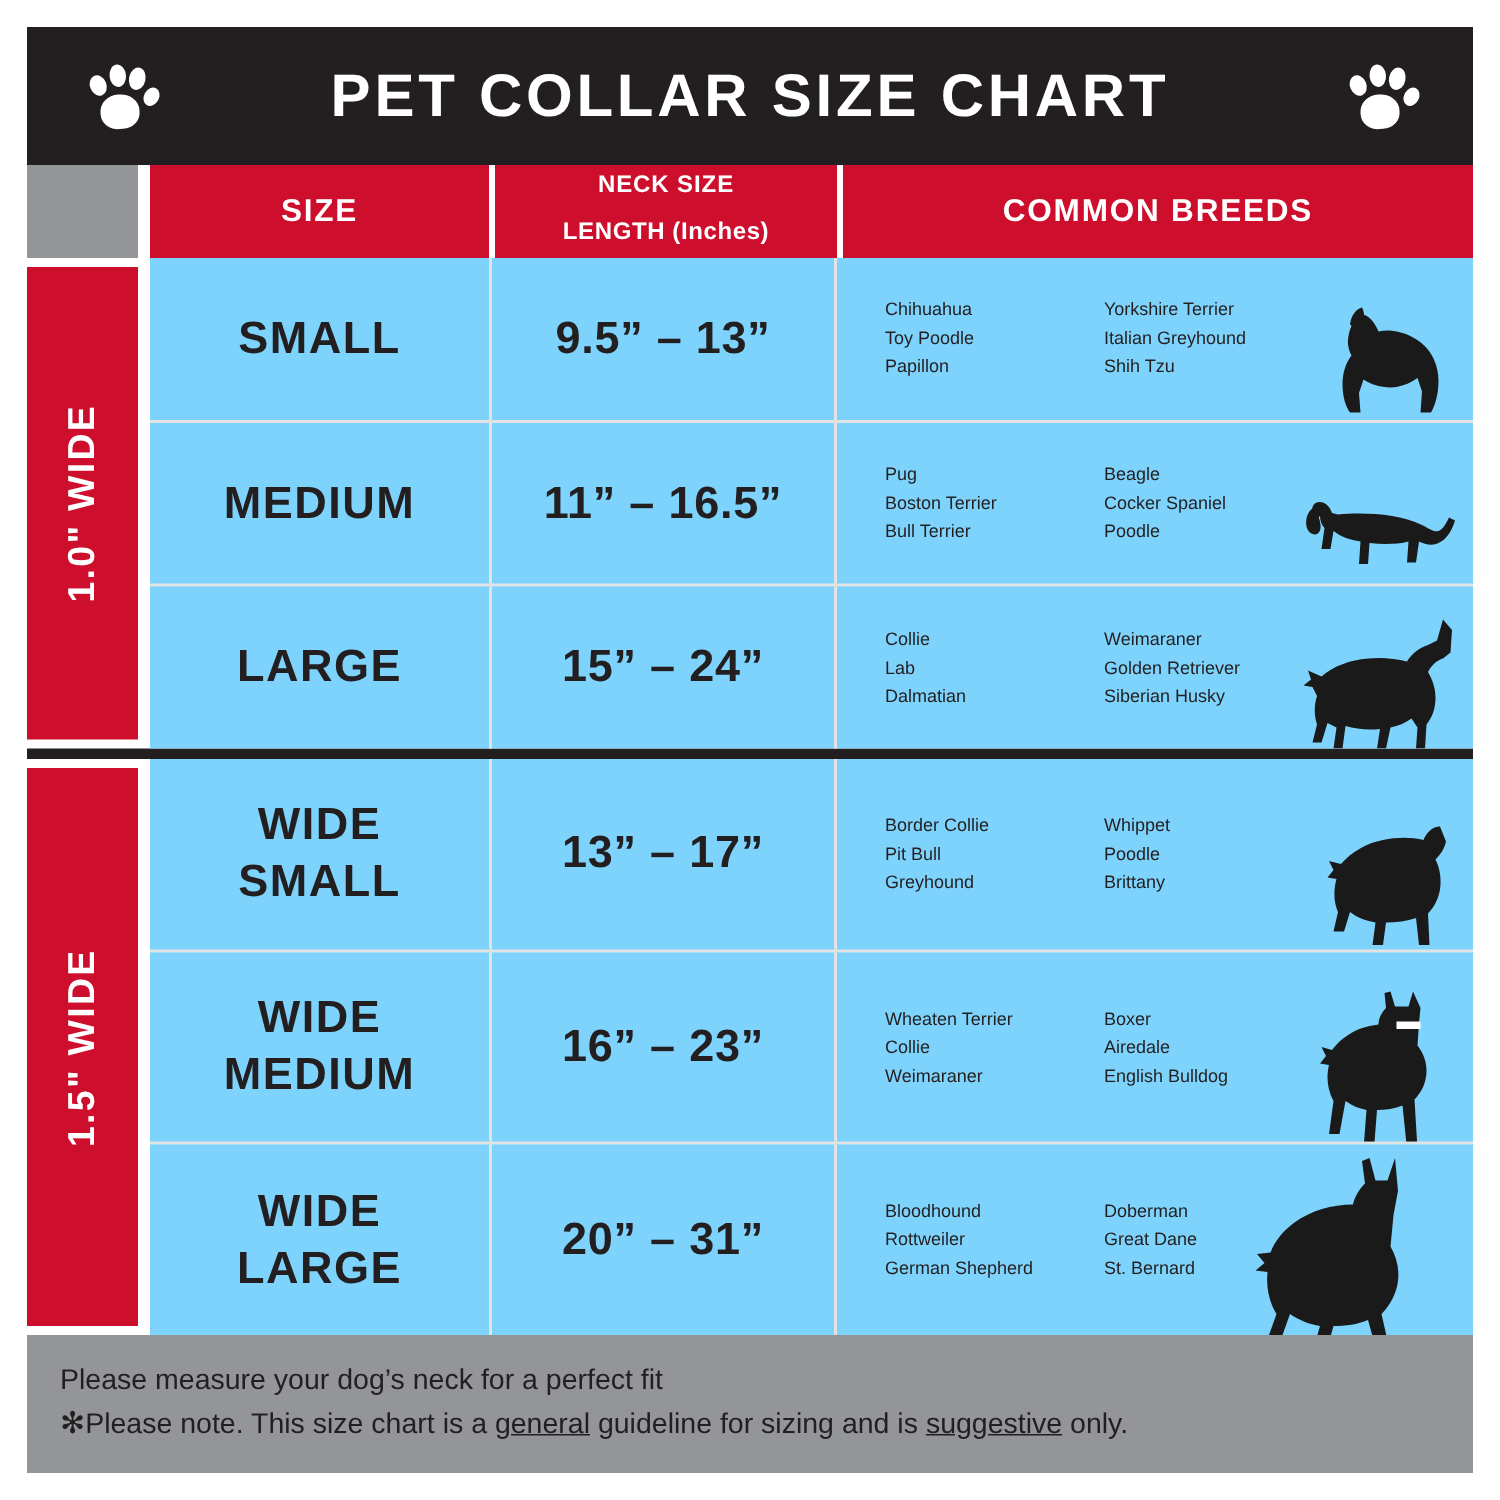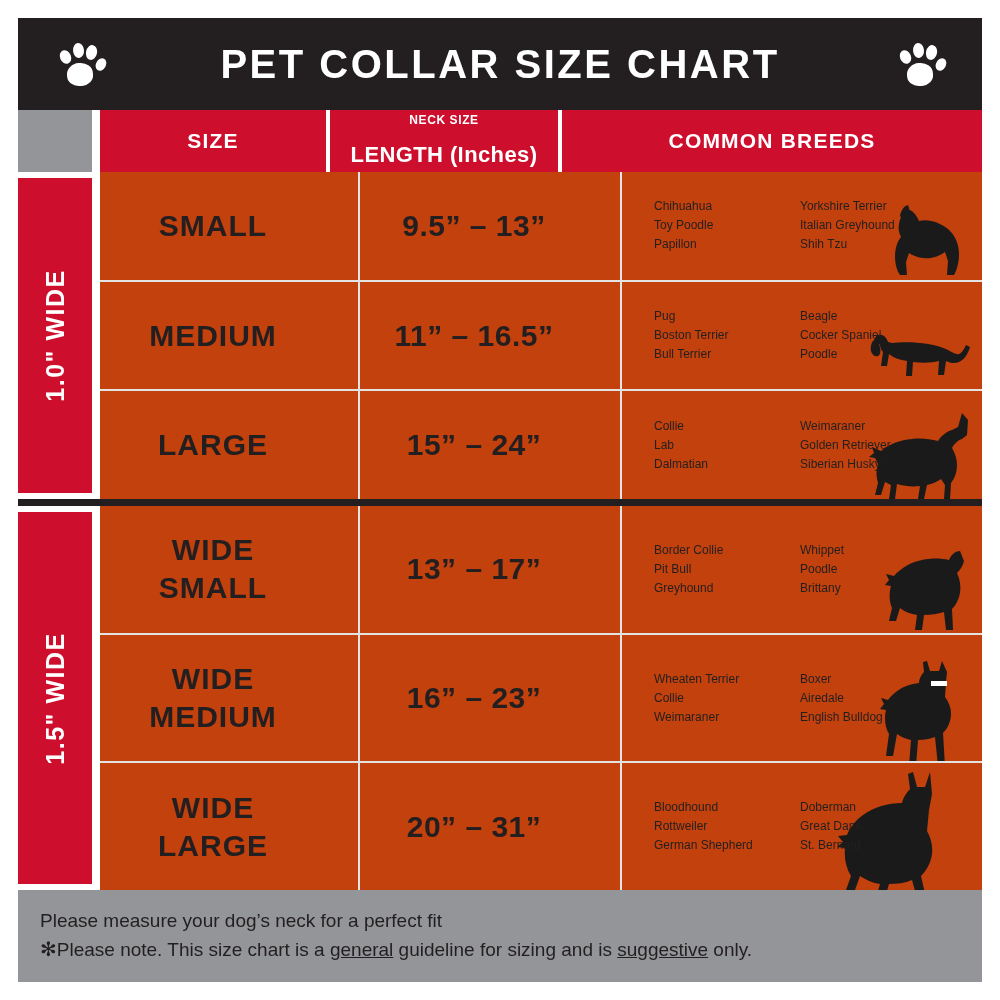--- a/index.html
+++ b/index.html
@@ -91,27 +91,27 @@
     display: flex;
     flex-direction: column;
     align-items: center;
     justify-content: center;
     font-weight: bold;
     box-sizing: border-box;
   }
   .colhead .c-size { flex: 0 0 226px; font-size: 21px; letter-spacing: 1.2px; }
   .colhead .c-len  { flex: 0 0 228px; }
   .colhead .c-len .small {
-    font-size: 12px;
+    font-size: 16px;
     letter-spacing: 0.6px;
     line-height: 12px;
     margin-bottom: 16px;
   }
   .colhead .c-len .big {
-    font-size: 22px;
+    font-size: 16px;
     letter-spacing: 0.4px;
   }
   .colhead .c-breeds { flex: 1 1 auto; font-size: 21px; letter-spacing: 1.2px; }
   .colhead .sep { width: 4px; flex: 0 0 4px; background: #ffffff; }
 
   
   .body {
     flex: 1 1 auto;
     display: flex;
     flex-direction: column;
@@ -146,22 +146,21 @@
     display: flex;
     flex-direction: column;
     border-left: 8px solid #ffffff;
   }
   .row {
     flex: 1 1 0;
     display: flex;
     align-items: stretch;
     border-bottom: 2px solid #e3e3e3;
     position: relative;
-    background: #c2410c;
-    gap: 32px;
+    background: #7dd3fc;
   }
   .row:last-child { border-bottom: none; }
   .cell-size {
     flex: 0 0 226px;
     display: flex;
     flex-direction: column;
     align-items: center;
     justify-content: center;
     font-size: 30px;
     font-weight: bold;

